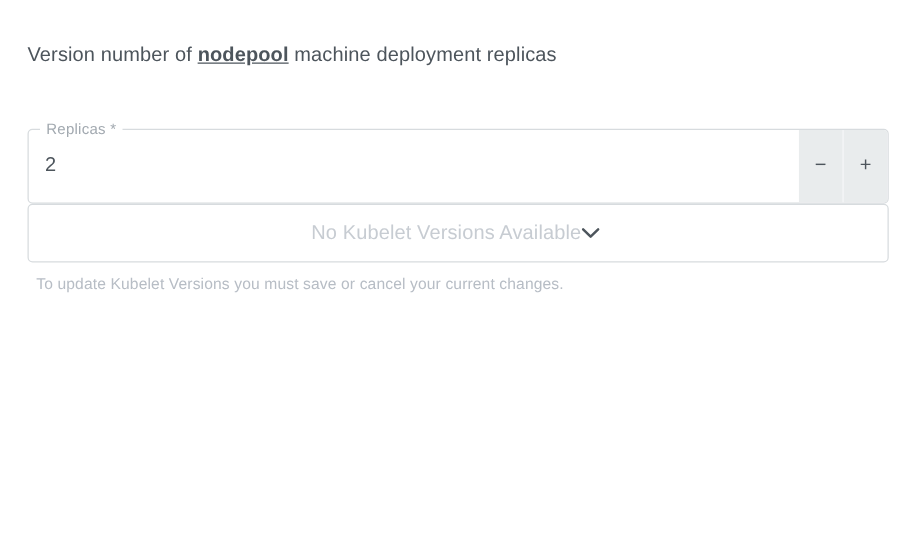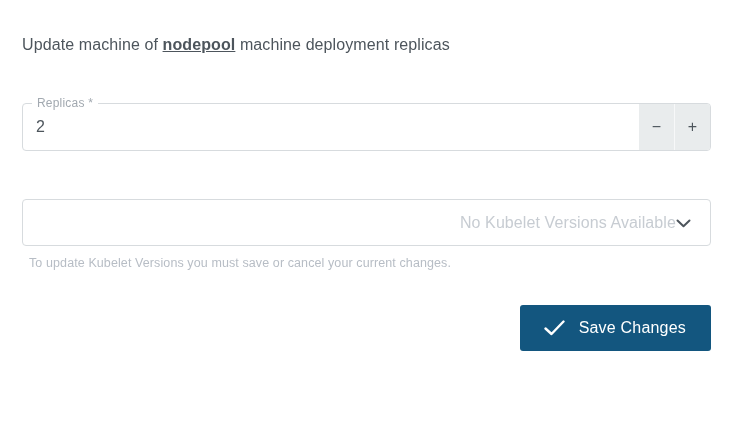--- a/index.html
+++ b/index.html
@@ -28,21 +28,21 @@
 
   
   .dialog-desc {
     margin-top: 35px; font-size: 16px; line-height: 20px;
     color: var(--text, #4d555c); letter-spacing: 0.1px;
   }
   .dialog-desc b { font-weight: 700; text-decoration: underline; }
 
   
   .replicas-box {
-    position: relative; margin-top: 48px; height: 48px;
+    position: relative; margin-top: 48px; height: 60px;
     border: 1px solid var(--border, #d7dbde); border-radius: 4px;
     background: #fff;
     padding-left: 27px;
   }
   .replicas-label {
     position: absolute; top: -8px; left: 9px;
     background: #fff; padding: 0 5px;
     font-size: 12px; color: var(--label, #a2a9b0); letter-spacing: 0.2px;
   }
   .replicas-input {
@@ -61,23 +61,23 @@
     flex: 1; border: none; cursor: pointer;
     background: var(--stepper-bg, #e9eced);
     color: var(--text, #4d555c);
     font-size: 16px; font-family: "Liberation Sans", sans-serif;
     line-height: 1; padding: 0;
   }
   .stepper .dec { border-right: 1px solid #f7f8f9; }
 
   
   .kubelet-box {
-    margin-top: 48px; height: 47px;
+    height: 47px;
     border: 1px solid var(--border, #d7dbde); border-radius: 4px;
-    display: flex; align-items: center; justify-content: flex-end;
+    display: flex; align-items: center; justify-content: center;
     padding: 0 19px 0 15px; cursor: pointer; background: #fff;
   }
   .kubelet-placeholder {
     font-size: 16px; color: var(--placeholder, #c7ccd2); letter-spacing: 0.1px;
   }
   .kubelet-helper {
     margin: 10px 0 0 7px; font-size: 12.5px;
     color: var(--helper, #b7bdc5); letter-spacing: 0.1px;
   }
 
@@ -93,45 +93,35 @@
     cursor: pointer; letter-spacing: 0.2px;
   }
   .save-btn svg { display: block; }
 </style>
 </head>
 <body>
 
 <div class="dialog">
 
 
-  <p class="dialog-desc"><span>Update machine of </span><b>nodepool</b><span> machine deployment replicas</span></p>
+  <p class="dialog-desc"><span>Version number of </span><b>nodepool</b><span> machine deployment replicas</span></p>
 
   <div class="replicas-box">
     <span class="replicas-label">Replicas *</span>
     <input class="replicas-input" type="text" value="2" style="">
     <div class="stepper">
       <button class="dec">−</button>
       <button class="inc">+</button>
     </div>
   </div>
 
   <div class="kubelet-box">
     <span class="kubelet-placeholder">No Kubelet Versions Available</span>
     <span>
       <svg width="15" height="9" viewBox="0 0 15 9">
         <polyline points="1.5,1.5 7.5,7.3 13.5,1.5" fill="none" stroke="#4d555c" stroke-width="2" stroke-linecap="round" stroke-linejoin="round"></polyline>
       </svg>
     </span>
   </div>
   <div class="kubelet-helper">To update Kubelet Versions you must save or cancel your current changes.</div>
 
-  <div class="dialog-footer">
-    <button class="save-btn">
-      <span>
-        <svg width="21" height="16" viewBox="0 0 21 16">
-          <polyline points="1.5,8.5 7.5,14 19.5,1.5" fill="none" stroke="#ffffff" stroke-width="2.4" stroke-linecap="round" stroke-linejoin="round"></polyline>
-        </svg>
-      </span>
-      <span>Save Changes</span>
-    </button>
-  </div>
 
 </div>
 
 </body></html>

